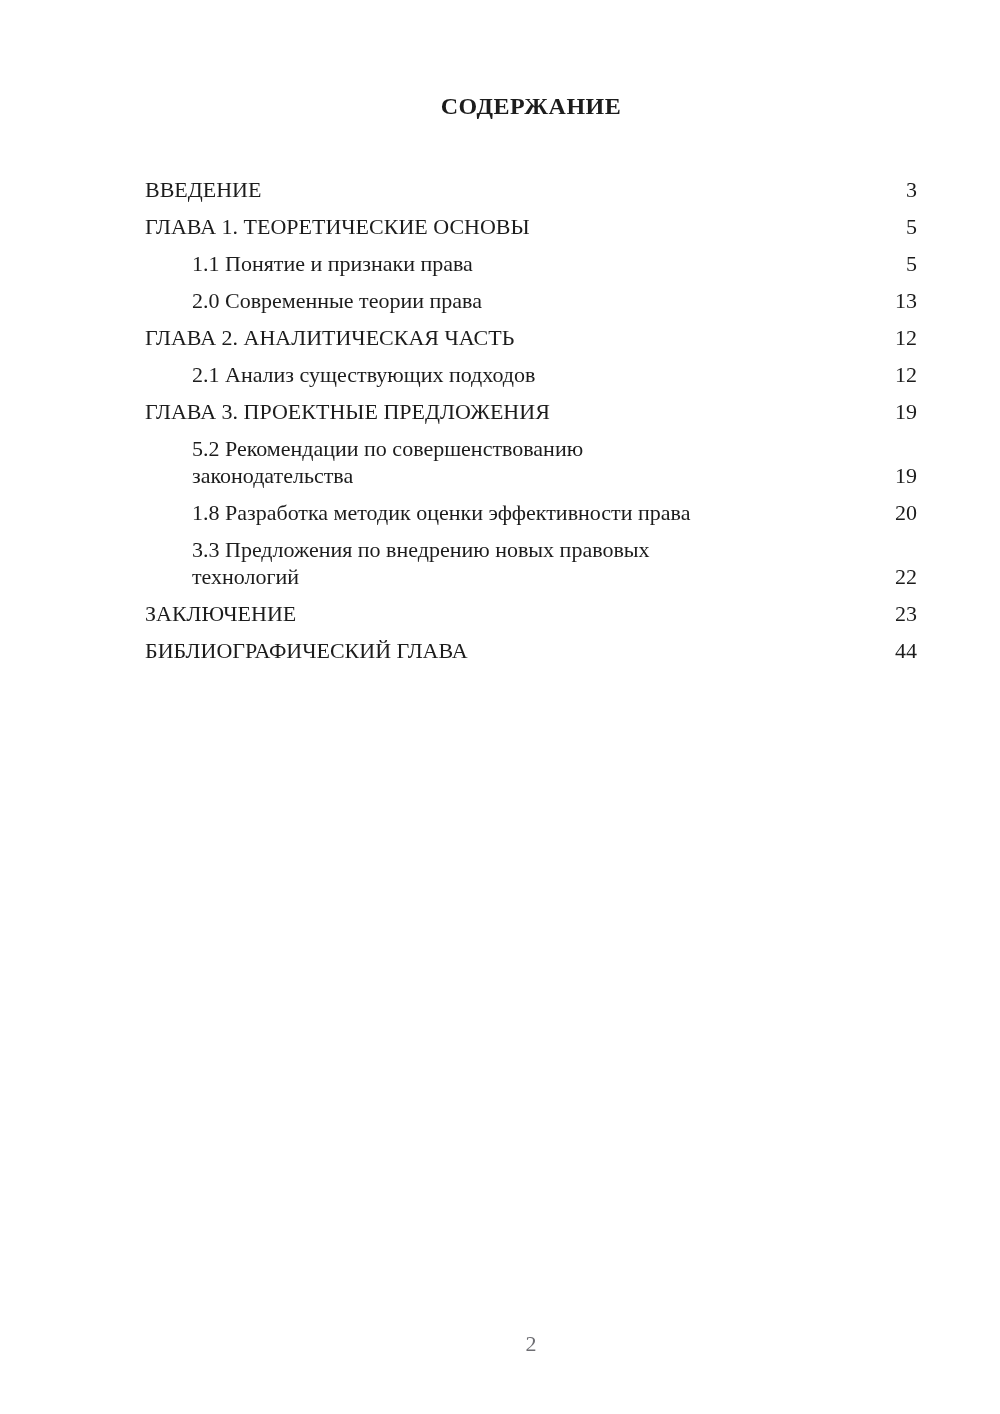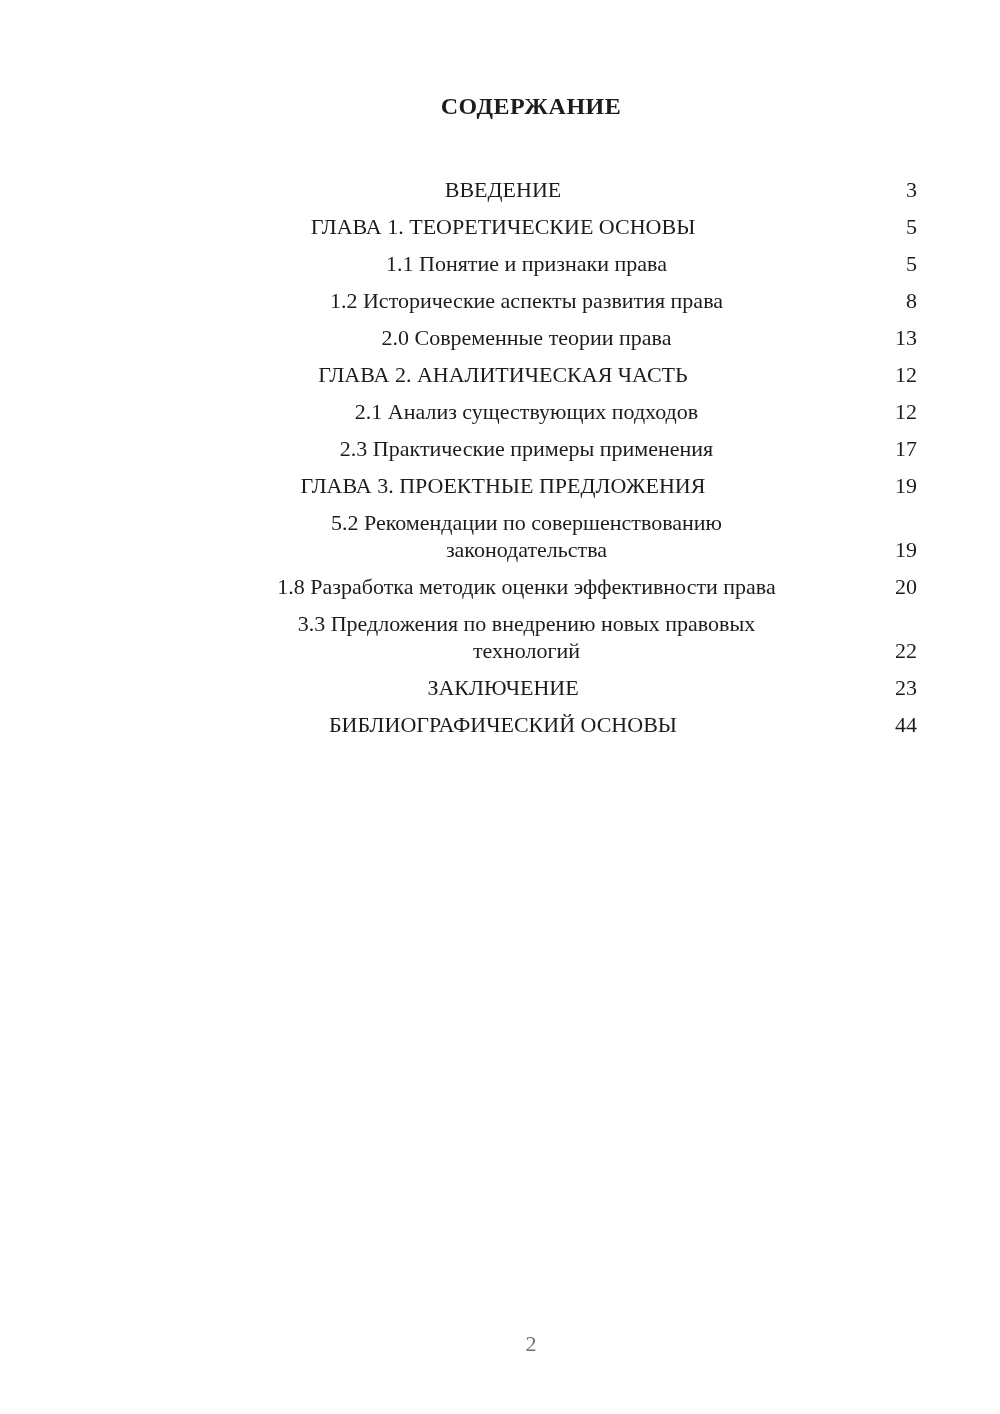--- a/index.html
+++ b/index.html
@@ -44,21 +44,20 @@
   .toc-row {
     display: flex;
     align-items: flex-end;
     margin-bottom: 10px;
     font-size: 22px;
     line-height: 27px;
   }
   .toc-row .entry-label {
     flex: 1 1 auto;
     white-space: pre-line;
-    text-align: center;
   }
   .toc-row.level-1 .entry-label {
     padding-left: 47px;
   }
   .toc-row .entry-page {
     flex: 0 0 auto;
     min-width: 44px;
     text-align: right;
     padding-left: 12px;
   }
@@ -87,38 +86,30 @@
         </div>
         <div class="toc-row level-0">
           <span class="entry-label">ГЛАВА 1. ТЕОРЕТИЧЕСКИЕ ОСНОВЫ</span>
           <span class="entry-page">5</span>
         </div>
         <div class="toc-row level-1">
           <span class="entry-label">1.1 Понятие и признаки права</span>
           <span class="entry-page">5</span>
         </div>
         <div class="toc-row level-1">
-          <span class="entry-label">1.2 Исторические аспекты развития права</span>
-          <span class="entry-page">8</span>
-        </div>
-        <div class="toc-row level-1">
           <span class="entry-label">2.0 Современные теории права</span>
           <span class="entry-page">13</span>
         </div>
         <div class="toc-row level-0">
           <span class="entry-label">ГЛАВА 2. АНАЛИТИЧЕСКАЯ ЧАСТЬ</span>
           <span class="entry-page">12</span>
         </div>
         <div class="toc-row level-1">
           <span class="entry-label">2.1 Анализ существующих подходов</span>
           <span class="entry-page">12</span>
-        </div>
-        <div class="toc-row level-1">
-          <span class="entry-label">2.3 Практические примеры применения</span>
-          <span class="entry-page">17</span>
         </div>
         <div class="toc-row level-0">
           <span class="entry-label">ГЛАВА 3. ПРОЕКТНЫЕ ПРЕДЛОЖЕНИЯ</span>
           <span class="entry-page">19</span>
         </div>
         <div class="toc-row level-1">
           <span class="entry-label">5.2 Рекомендации по совершенствованию
 законодательства</span>
           <span class="entry-page">19</span>
         </div>
@@ -129,21 +120,21 @@
         <div class="toc-row level-1">
           <span class="entry-label">3.3 Предложения по внедрению новых правовых
 технологий</span>
           <span class="entry-page">22</span>
         </div>
         <div class="toc-row level-0">
           <span class="entry-label">ЗАКЛЮЧЕНИЕ</span>
           <span class="entry-page">23</span>
         </div>
         <div class="toc-row level-0">
-          <span class="entry-label">БИБЛИОГРАФИЧЕСКИЙ ОСНОВЫ</span>
+          <span class="entry-label">БИБЛИОГРАФИЧЕСКИЙ ГЛАВА</span>
           <span class="entry-page">44</span>
         </div>
       </div>
   </div>
 
   <div class="footer">
     <span>2</span>
   </div>
 </div>
 

